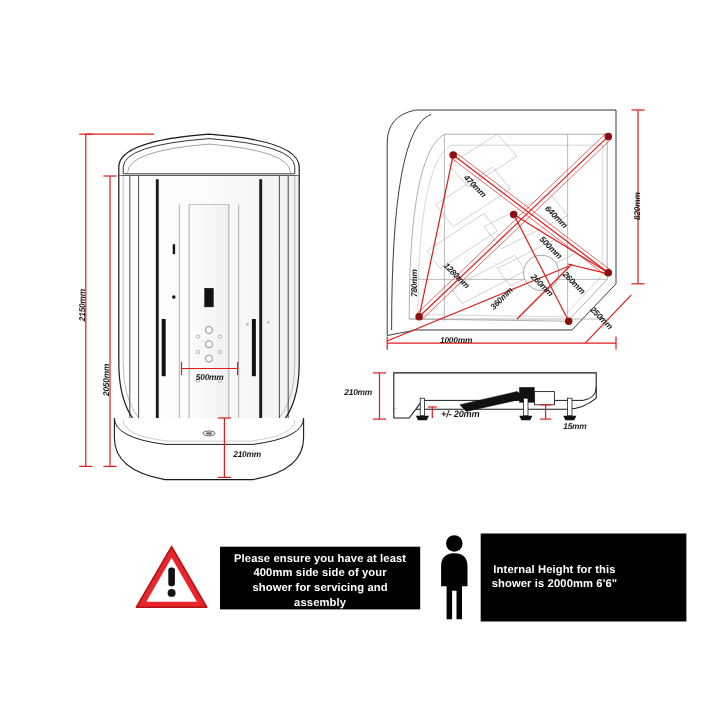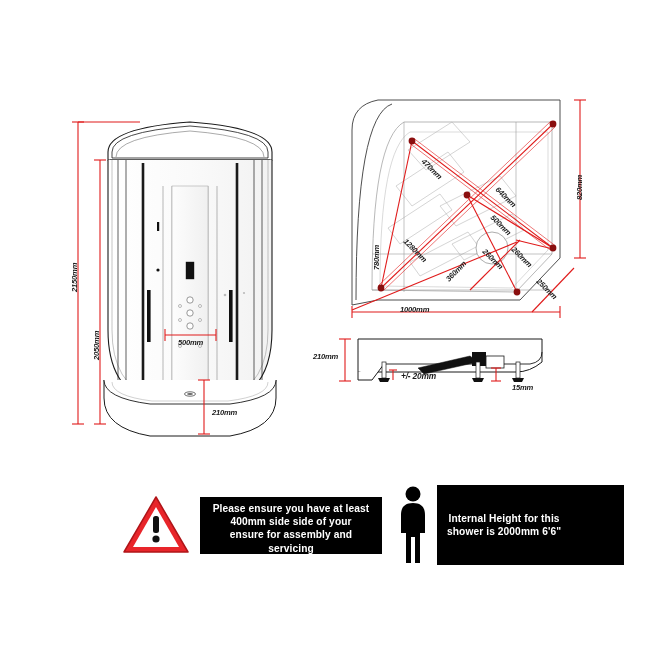--- a/index.html
+++ b/index.html
@@ -346,22 +346,22 @@
     <svg class="warn-triangle" viewBox="0 0 68 62">
       <polygon points="34,3 66,58 2,58" fill="#e8252a" stroke="#b01418" stroke-width="1.5" stroke-linejoin="round"></polygon>
       <polygon points="34,13 57,53 11,53" fill="#ffffff"></polygon>
       <rect x="31" y="22" width="6" height="17" rx="2.5" fill="#111"></rect>
       <circle cx="34" cy="45" r="3.6" fill="#111"></circle>
     </svg>
 
     <div class="notice-box left">
       <span class="line">Please ensure you have at least</span>
       <span class="line">400mm side side of your</span>
-      <span class="line">ensure for assembly and</span>
-      <span class="line">servicing</span>
+      <span class="line">shower for servicing and</span>
+      <span class="line">assembly</span>
     </div>
 
     <svg class="person-icon" viewBox="0 0 30 80">
       <circle cx="15" cy="9" r="7.5" fill="#000000"></circle>
       <path d="M15,18 C6,18 3,23 3,30 L3,48 L8,48 L8,78 L13,78 L13,52 L17,52 L17,78 L22,78 L22,48 L27,48 L27,30 C27,23 24,18 15,18 Z" fill="#000000"></path>
     </svg>
 
     <div class="notice-box right">
       <div>
         <span class="line">Internal Height for this</span>

